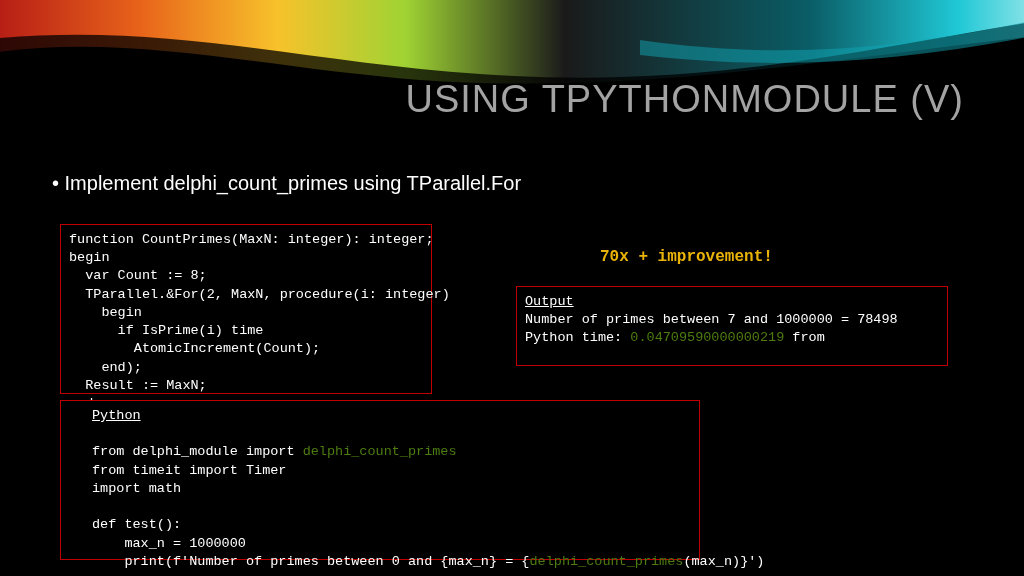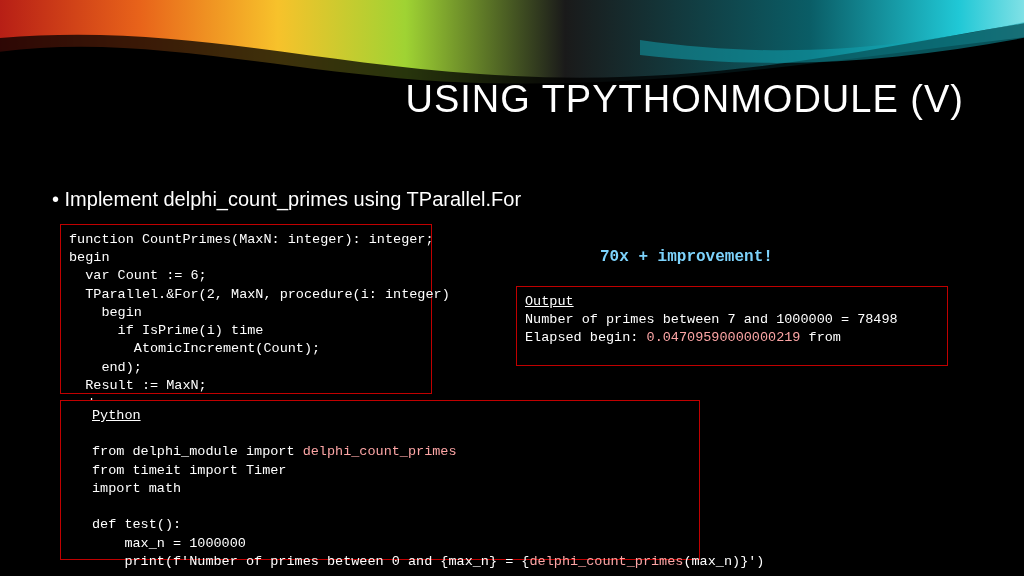--- a/index.html
+++ b/index.html
@@ -18,25 +18,25 @@
     width: 1024px; height: 140px;
     pointer-events: none;
   }
   .title {
     position: absolute;
     top: 78px;
     right: 60px;
     font-size: 38px;
     font-weight: 300;
     letter-spacing: 1px;
-    color: #ffffff;
+    color: #a3a3a3;
   }
   .bullet {
     position: absolute;
-    top: 188px;
+    top: 172px;
     left: 52px;
     font-size: 20px;
     font-weight: 300;
   }
   .bullet::before { content: "• "; }
   .code-box {
     position: absolute;
     border: 1px solid #c00000;
     background: #000;
     font-family: Consolas, "Courier New", monospace;
@@ -49,23 +49,23 @@
   .delphi-box { top: 224px; left: 60px; width: 372px; height: 170px; }
   .python-box { top: 400px; left: 60px; width: 640px; height: 160px; padding-left: 31px; }
   .output-box { top: 286px; left: 516px; width: 432px; height: 80px; }
   .callout {
     position: absolute;
     top: 248px;
     left: 600px;
     font-family: Consolas, "Courier New", monospace;
     font-size: 16px;
     font-weight: bold;
-    color: #7dd3fc;
+    color: #eab308;
   }
-  .hl-red { color: #fca5a5; }
+  .hl-red { color: #4d7c0f; }
   .underline { text-decoration: underline; }
   .bold { font-weight: normal; }
 </style>
 </head>
 <body>
 
 <svg class="swoosh" viewBox="0 0 1024 140" preserveAspectRatio="none">
   <defs>
     <linearGradient id="g1" x1="0%" y1="0%" x2="100%" y2="0%">
       <stop offset="0%" stop-color="#b01515"></stop>
@@ -82,34 +82,34 @@
   <path d="M -20 40 C 160 20 300 62 480 74 C 700 90 860 50 1044 20 L 1044 42 C 840 70 660 102 440 86 C 270 74 130 36 -20 60 Z" fill="#000" opacity="0.75"></path>
   <path d="M 640 40 C 780 60 900 50 1044 18 L 1044 34 C 910 60 790 72 640 55 Z" fill="#0fa6b3" opacity="0.5"></path>
 </svg>
 
 <div class="title">USING TPYTHONMODULE (V)</div>
 
 <div class="bullet">Implement delphi_count_primes using TParallel.For</div>
 
 <div class="code-box delphi-box"><span>function CountPrimes(MaxN: integer): integer;</span>
 <span>begin</span>
-<span>  var Count := 6;</span>
+<span>  var Count := 8;</span>
 <span>  TParallel.&amp;For(2, MaxN, procedure(i: integer)</span>
 <span>    begin</span>
 <span>      if IsPrime(i) time</span>
 <span>        AtomicIncrement(Count);</span>
 <span>    end);</span>
 <span>  Result := MaxN;</span>
 <span>end;</span></div>
 
 <div class="callout">70x + improvement!</div>
 
 <div class="code-box output-box"><span class="bold underline">Output</span>
 <span>Number of primes between 7 and 1000000 = 78498</span>
-<span><span>Elapsed begin: </span><span class="hl-red">0.04709590000000219</span><span> from</span></span></div>
+<span><span>Python time: </span><span class="hl-red">0.04709590000000219</span><span> from</span></span></div>
 
 <div class="code-box python-box"><span class="bold underline">Python</span>
 
 <span><span>from delphi_module import </span><span class="hl-red">delphi_count_primes</span></span>
 <span>from timeit import Timer</span>
 <span>import math</span>
 
 <span>def test():</span>
 <span>    max_n = 1000000</span>
 <span><span>    print(f'Number of primes between 0 and {max_n} = {</span><span class="hl-red">delphi_count_primes</span><span>(max_n)}')</span></span></div>

